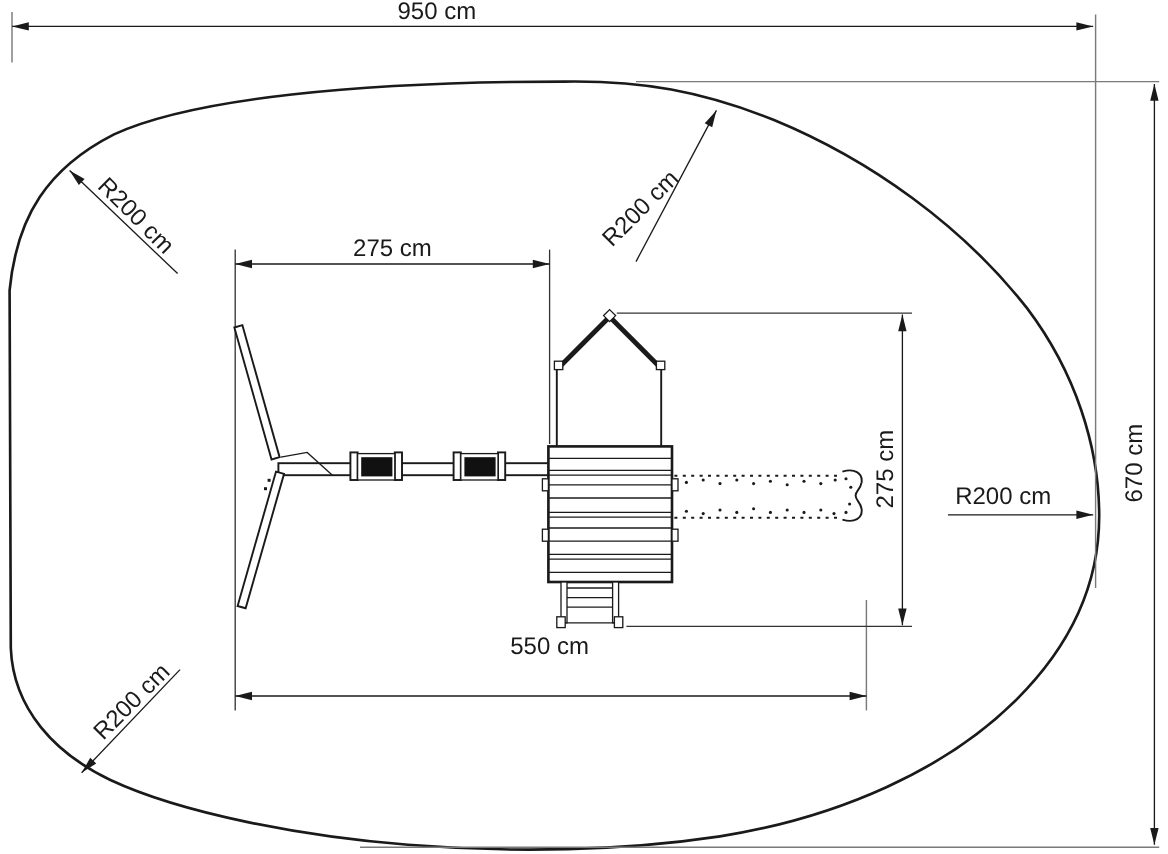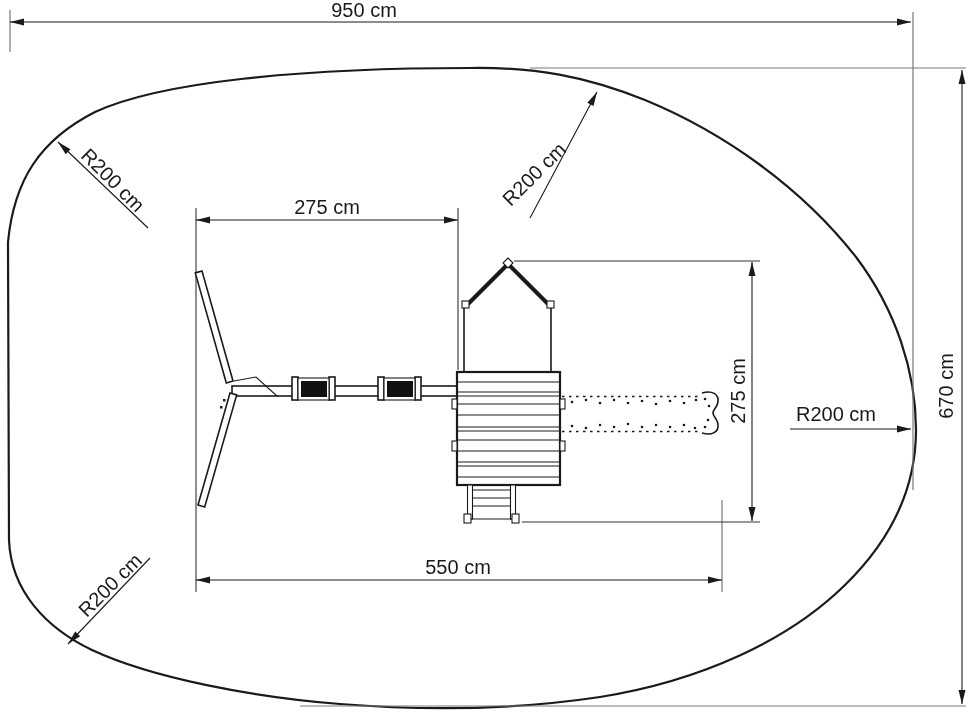--- a/index.html
+++ b/index.html
@@ -201,21 +201,21 @@
         <circle class="dot" cx="705" cy="399" r="1.3"></circle>
           <circle class="dot" cx="709" cy="406" r="1.3"></circle>
         <circle class="dot" cx="708" cy="420" r="1.3"></circle>
           <circle class="dot" cx="705" cy="427" r="1.3"></circle>
       </g>
     </g>
   </svg>
 
   <div class="label" style="left:314px;top:-1px;">950 cm</div>
   <div class="label" style="left:277px;top:196px;">275 cm</div>
-  <div class="label" style="left:408px;top:556px;">550 cm</div>
+  <div class="label" style="left:408px;top:528px;">550 cm</div>
   <div class="label rotm90" style="left:688px;top:380px;">275 cm</div>
   <div class="label rotm90" style="left:896px;top:375px;">670 cm</div>
   <div class="label rot45" style="left:63px;top:169px;">R200 cm</div>
   <div class="label rotm45" style="left:484px;top:163px;">R200 cm</div>
   <div class="label" style="left:786px;top:403px;">R200 cm</div>
   <div class="label rotm45" style="left:60px;top:574px;">R200 cm</div>
 
 </div>
 
 </body></html>

